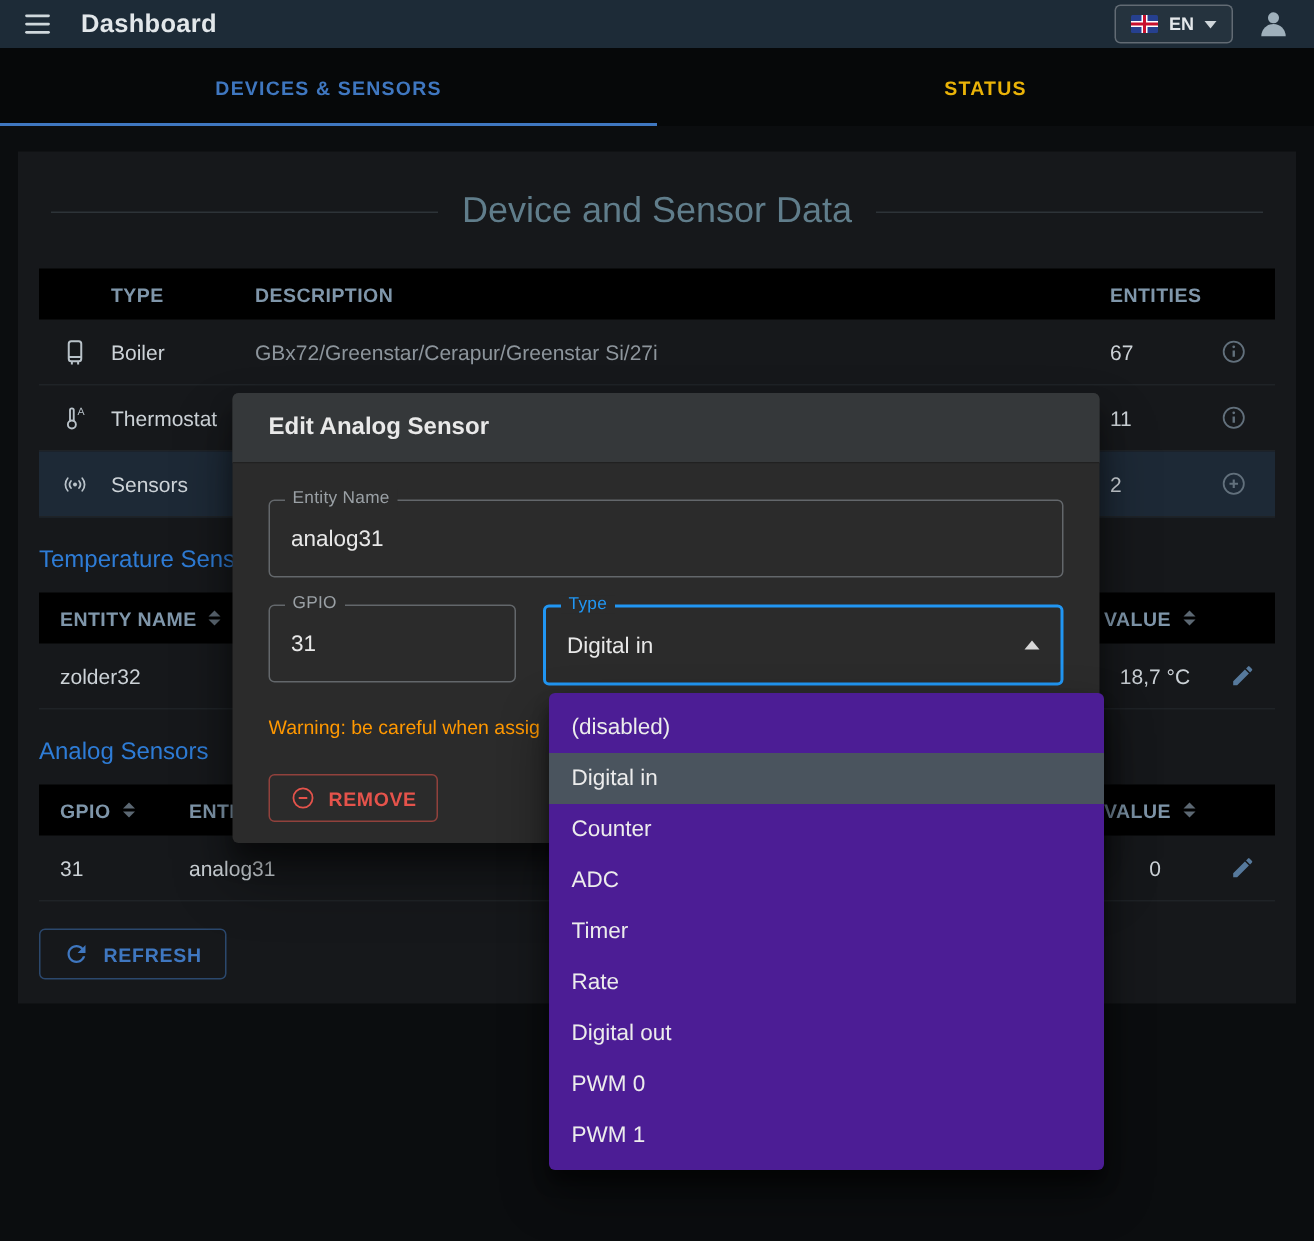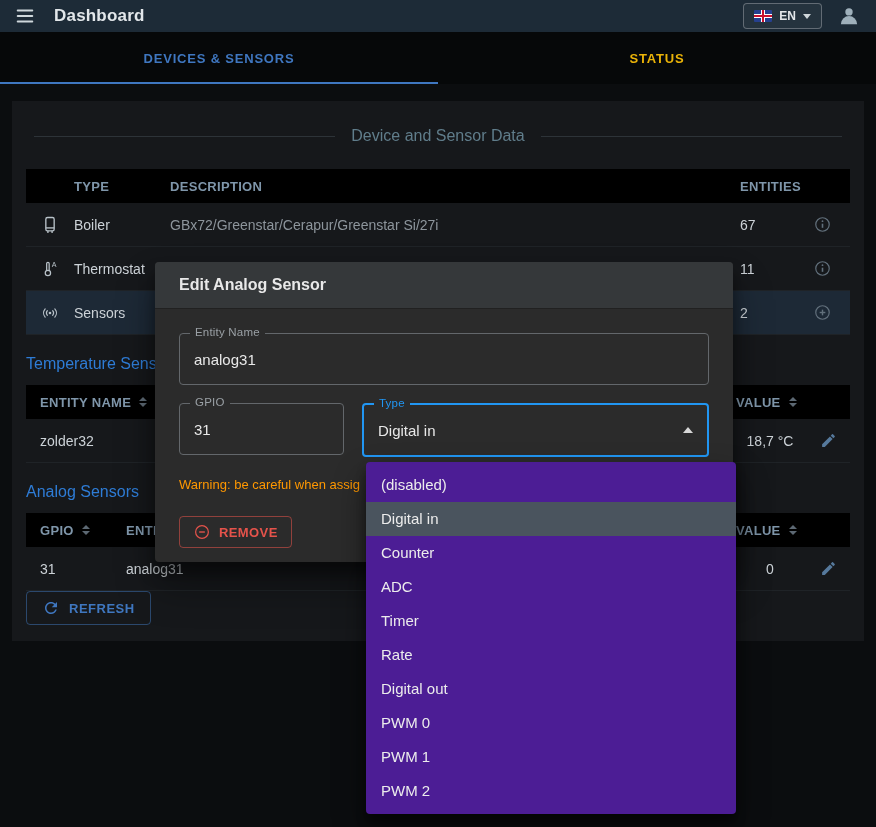--- a/index.html
+++ b/index.html
@@ -26,21 +26,21 @@
   
   .tabbar { height:52px; background:#060809; display:flex; position:relative; }
   .tab { flex:1; display:flex; align-items:center; justify-content:center; font-size:13px; font-weight:bold;
          letter-spacing:.8px; color:#eab308; cursor:pointer; }
   .tab.active { color:#3f77c0; }
   .tab-indicator { position:absolute; bottom:0; left:0; width:50%; height:2px; background:#3f77c0; }
 
   
   .card { margin:17px 12px 0; background:#16181b; padding:22px 14px 16px; min-height:515px; }
 
-  .divider-heading { display:flex; align-items:center; gap:16px; margin:4px 8px 24px; color:#607d8b; font-size:16px; }
+  .divider-heading { display:flex; align-items:center; gap:16px; margin:4px 8px 24px; color:#607d8b; font-size:24px; }
   .divider-heading .line { flex:1; height:1px; background:#2d3338; }
 
   .section-title { color:#2e7cd6; font-size:16px; font-weight:500; margin:20px 0 12px; }
 
   
   .thead { background:#000; display:grid; align-items:center; height:34px; color:#7f96aa; font-size:13px;
            font-weight:bold; letter-spacing:.3px; }
   .trow  { display:grid; align-items:center; height:44px; color:#ccd2d7; font-size:14px; border-bottom:1px solid #1f2327; }
   .trow.selected { background:#1d2936; }
 
@@ -56,21 +56,21 @@
   .cell-val { text-align:center; padding-right:2px; }
   .hdr-with-sort { display:flex; align-items:center; gap:8px; }
 
   .sort { display:inline-flex; flex-direction:column; align-items:center; cursor:pointer; }
   .sort i { display:block; width:0; height:0; border-left:4px solid transparent; border-right:4px solid transparent; }
   .sort .up { border-bottom:4px solid #5c6873; margin-bottom:2px; }
   .sort .dn { border-top:4px solid #5c6873; }
 
   .edit-icon { color:#56799c; cursor:pointer; display:flex; justify-content:center; width:100%; }
 
-  .refresh-btn { margin-top:0; display:inline-flex; align-items:center; gap:9px; padding:7px 15px;
+  .refresh-btn { margin-top:18px; display:inline-flex; align-items:center; gap:9px; padding:7px 15px;
                  border:1px solid rgba(63,119,192,.5); border-radius:4px; background:transparent; color:#3f77c0;
                  font-size:13px; font-weight:bold; letter-spacing:.5px; cursor:pointer; font-family:inherit; }
 
   
   .dialog { position:absolute; left:155px; top:262px; width:578px; background:#2b2b2b; border-radius:4px;
             box-shadow:0 11px 15px rgba(0,0,0,.4), 0 24px 38px rgba(0,0,0,.35); z-index:5; }
   .dialog-header { background:#35383a; border-radius:4px 4px 0 0; padding:14px 24px; color:#e9e9e9;
                    font-size:16px; font-weight:bold; border-bottom:1px solid #212121; }
   .dialog-body { padding:24px 24px 14px 24px; }
 
@@ -357,16 +357,15 @@
   <div class="menu">
     <div class="menu-item">(disabled)</div>
     <div class="menu-item selected">Digital in</div>
     <div class="menu-item">Counter</div>
     <div class="menu-item">ADC</div>
     <div class="menu-item">Timer</div>
     <div class="menu-item">Rate</div>
     <div class="menu-item">Digital out</div>
     <div class="menu-item">PWM 0</div>
     <div class="menu-item">PWM 1</div>
-    <div class="menu-item">PWM 2</div>
   </div>
 
 </div>
 
 </body></html>

